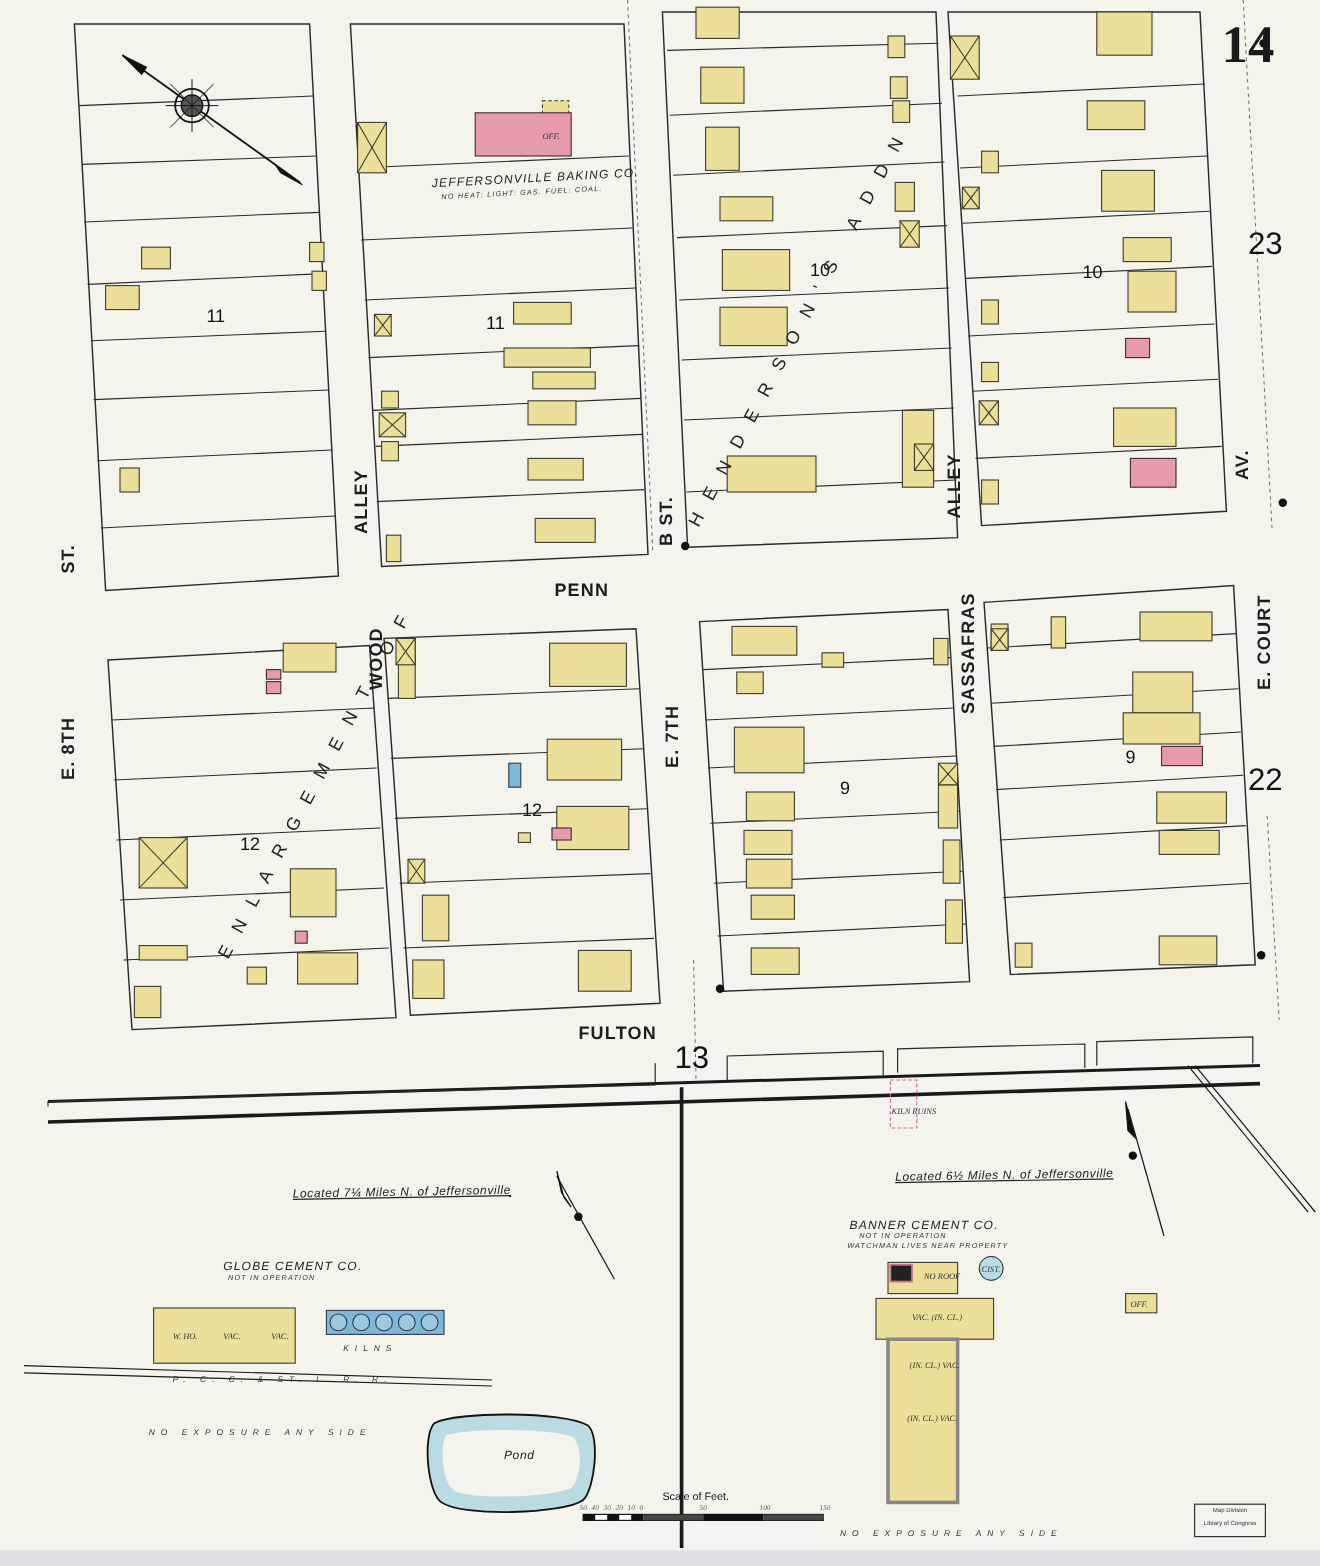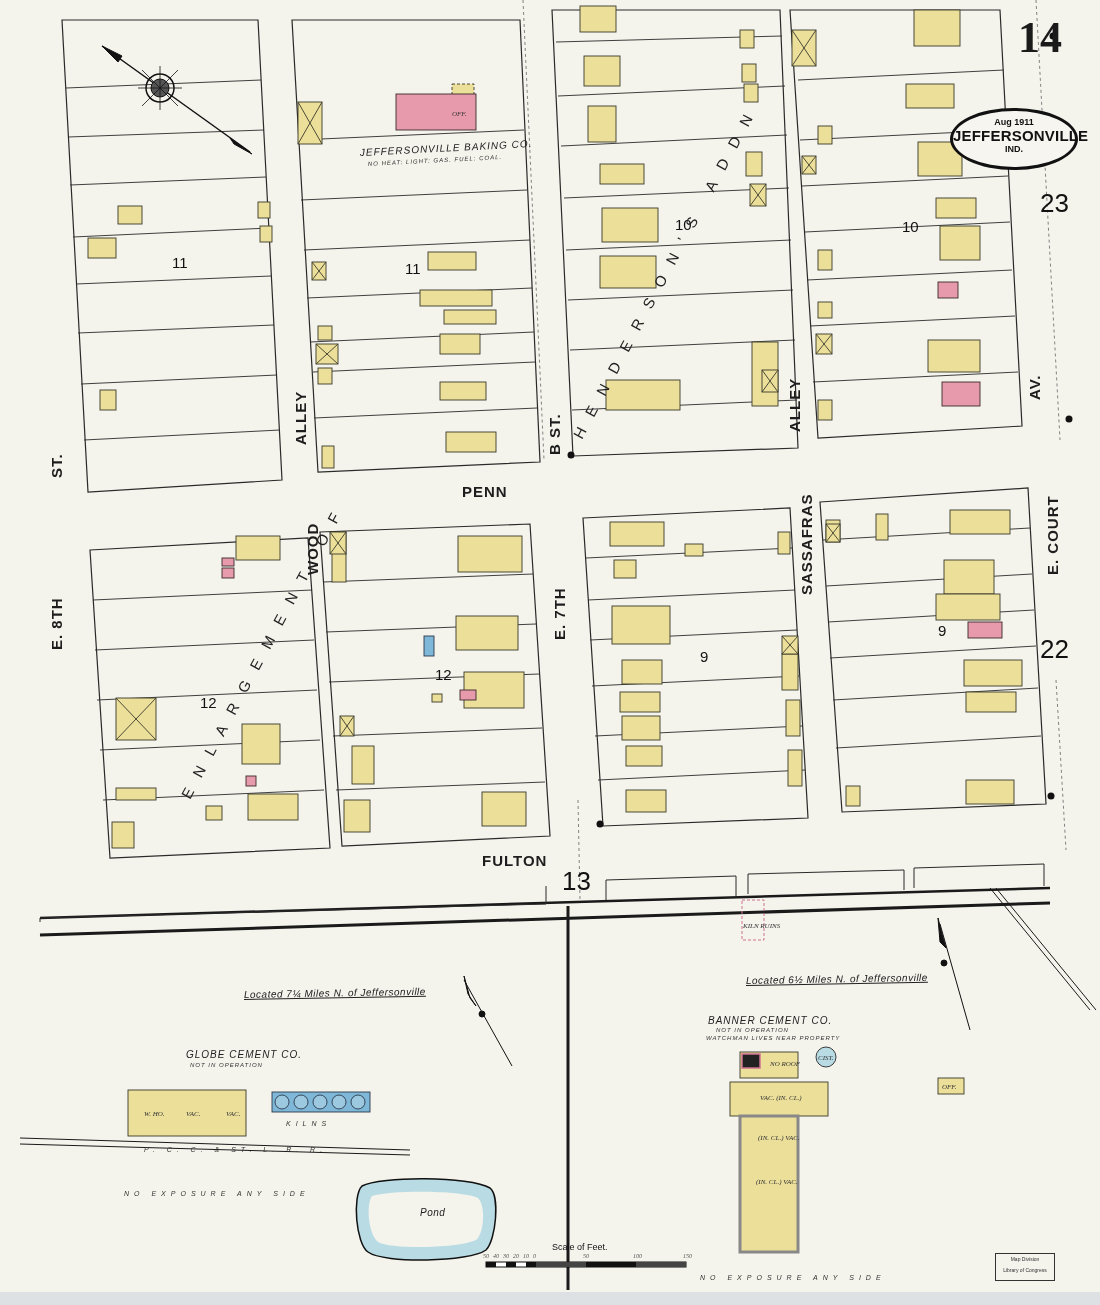--- a/index.html
+++ b/index.html
@@ -418,24 +418,19 @@
         <text x="503" y="1258" class="addr">30</text>
         <text x="513" y="1258" class="addr">20</text>
         <text x="523" y="1258" class="addr">10</text>
         <text x="533" y="1258" class="addr">0</text>
         <text x="583" y="1258" class="addr">50</text>
         <text x="633" y="1258" class="addr">100</text>
         <text x="683" y="1258" class="addr">150</text>
       </g>
   </svg>
 
-  <div id="title-cartouche">
-    <div class="date">Aug 1911</div>
-    <div class="city">JEFFERSONVILLE</div>
-    <div class="state">IND.</div>
-  </div>
 
   <div id="stamp">
     <div>Map Division</div>
     <div>Library of Congress</div>
   </div>
   <div id="footer-strip"></div>
 </div>
 
 </body></html>

